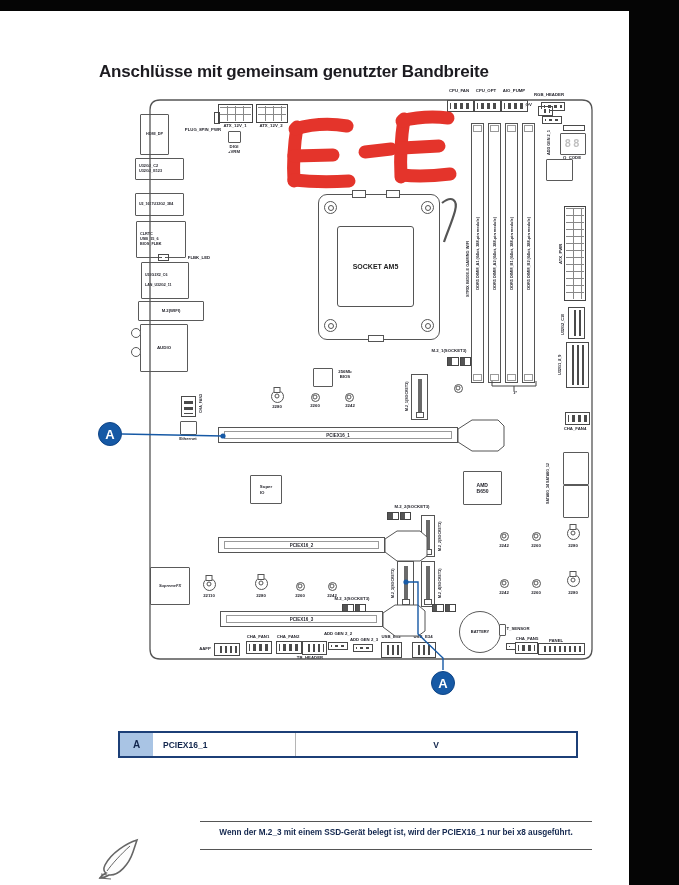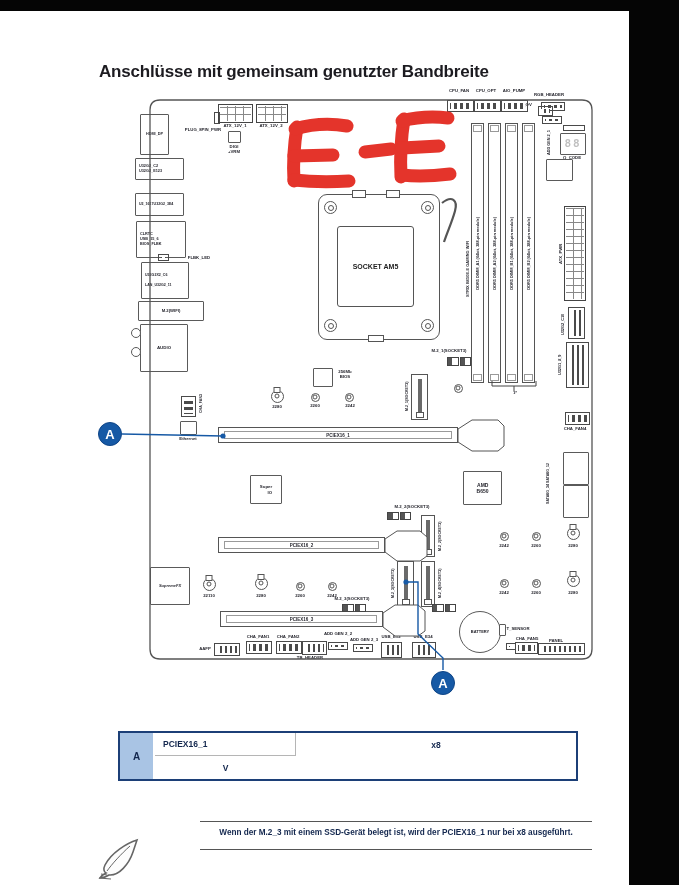--- a/index.html
+++ b/index.html
@@ -7,21 +7,21 @@
     font-family:"Liberation Sans","DejaVu Sans",sans-serif;position:relative}
   .page{position:absolute;left:0;top:11px;width:629px;height:874px;background:#fff}
   .bar-top{position:absolute;left:0;top:0;width:679px;height:11px;background:#050505}
   .bar-right{position:absolute;left:629px;top:0;width:50px;height:885px;background:#050505}
   .heading{position:absolute;left:99px;top:62px;font-size:17px;font-weight:bold;color:#1c1b20;letter-spacing:-0.2px}
   #board-layer{position:absolute;left:0;top:0;width:679px;height:885px}
   .lbl{position:absolute;text-align:center;font-weight:bold;color:#26262e;line-height:1.15;white-space:pre-line}
   .vlbl{position:absolute;writing-mode:vertical-rl;transform:rotate(180deg);display:flex;align-items:center;justify-content:center;
     font-weight:bold;color:#26262e;width:8px;white-space:nowrap}
   .box{position:absolute;border:1px solid #5a5a5a;background:#fff;display:flex;align-items:center;justify-content:center;
-    text-align:right;font-weight:bold;color:#26262e;white-space:pre-line;line-height:1.3;border-radius:1px}
+    text-align:left;font-weight:bold;color:#26262e;white-space:pre-line;line-height:1.3;border-radius:1px}
   .box.al{justify-content:flex-start;text-align:left;padding-left:3px}
   .box.circ{border-radius:50%}
   .box.seg{font-family:"DejaVu Sans Mono",monospace;color:#bfbfbf;letter-spacing:2px}
   .pins{position:absolute;border:1px solid #4a4a4a;background-color:#fff;padding:2px;background-clip:content-box;
     background-image:repeating-linear-gradient(90deg,#4a4a4a 0 3px,transparent 3px 6px)}
   .pins.vert{background-image:repeating-linear-gradient(0deg,#4a4a4a 0 3px,transparent 3px 6px)}
   .pins.dots{background-image:repeating-linear-gradient(90deg,#4a4a4a 0 2px,transparent 2px 5px),
     repeating-linear-gradient(0deg,#fff 0 2px,transparent 2px 5px)}
   .conn{position:absolute;border:1.3px solid #444;background-color:#fff;padding:1px;background-clip:content-box;
     background-image:repeating-linear-gradient(0deg,#888 0 1px,transparent 1px 7px),
@@ -282,21 +282,20 @@
 <polyline points="122,434 223,436" fill="none" stroke="#1659a5" stroke-width="1.4"></polyline>
     <circle cx="223" cy="436" r="2.6" fill="#1659a5"></circle>
     <polyline points="406,582 418,582 418,634 443,658 443,670" fill="none" stroke="#1659a5" stroke-width="1.4"></polyline>
     <circle cx="406" cy="582" r="2.6" fill="#1659a5"></circle>
   </svg>
 
 <div class="cfg">
   <div class="cfg-body">
     <div class="cfg-key">A</div>
     <div class="cfg-cell">PCIEX16_1</div>
-    <div class="cfg-cell val">x8</div>
     <div class="cfg-cell val">V</div>
   </div>
 </div>
 
 <div class="note-rule" style="top:821px"></div>
 <div class="note-text">Wenn der M.2_3 mit einem SSD-Gerät belegt ist, wird der PCIEX16_1 nur bei x8 ausgeführt.</div>
 <div class="note-rule" style="top:849px"></div>
 <svg class="overlay" style="left:96px;top:837px" width="44" height="44" viewBox="0 0 44 44">
   <path d="M41,3 C31,6 15,16 9,28 C7,32 8,35 10,36 C6,38 4,41 4,41 C7,41 10,40 13,38 C23,39 33,27 37,15 C39,9 41,3 41,3 Z" fill="#fdfdfd" stroke="#666" stroke-width="1.6"></path>
   <path d="M34,9 C25,17 16,27 11,34" stroke="#666" stroke-width="1" fill="none"></path>

